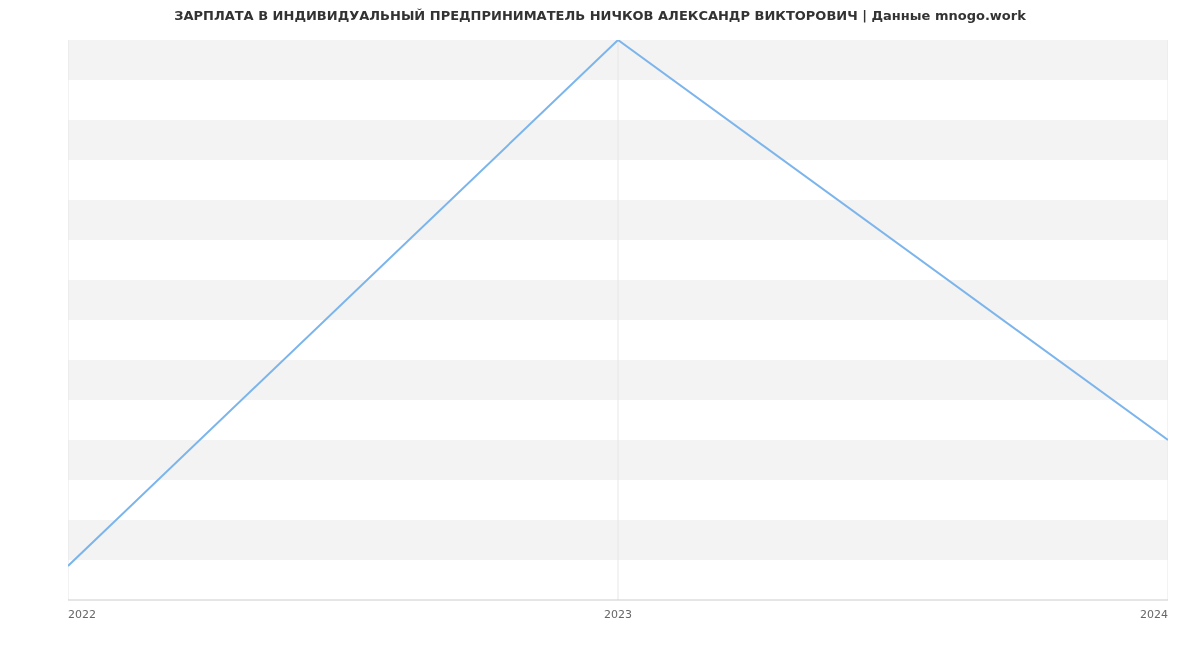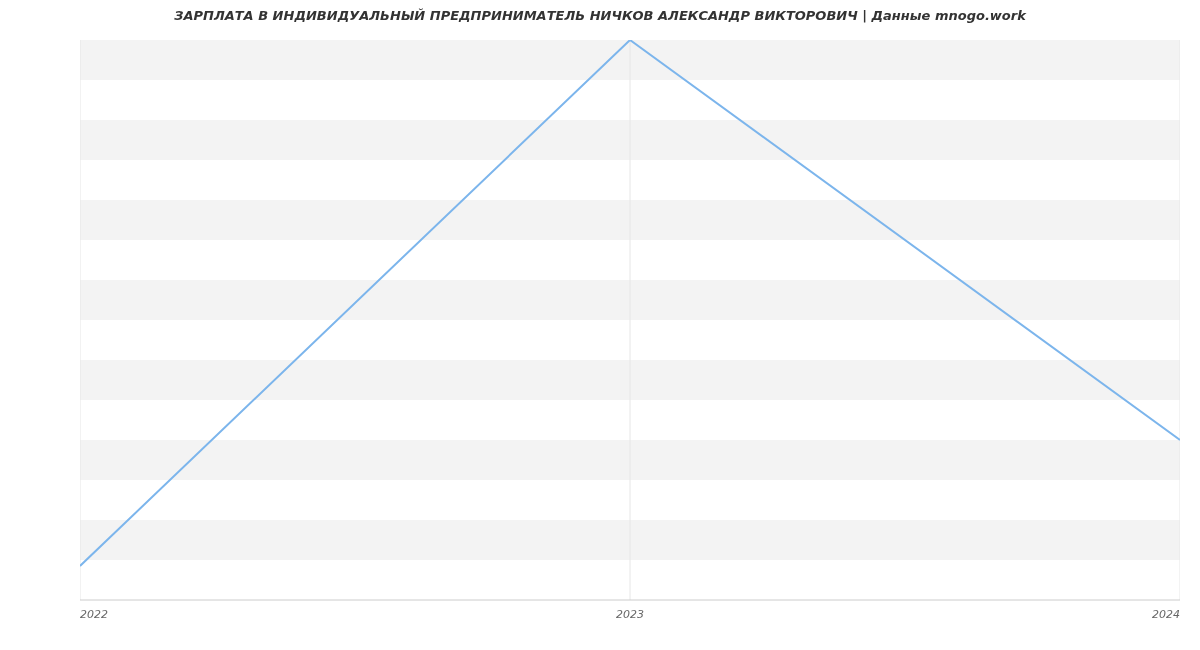--- a/index.html
+++ b/index.html
@@ -8,35 +8,34 @@
     width: 1200px;
     height: 650px;
     background: #ffffff;
     font-family: "DejaVu Sans", "Lucida Sans Unicode", Arial, sans-serif;
     color: #333;
   }
   .chart-container {
     position: relative;
     width: 1200px;
     height: 650px;
-    font-style: italic;
   }
   .chart-title {
     position: absolute;
     top: 8px;
     left: 0;
     width: 1200px;
     text-align: center;
     font-size: 13px;
     font-weight: bold;
     color: #333;
   }
   .plot-area {
     position: absolute;
-    left: 80px;
+    left: 68px;
     top: 40px;
     width: 1100px;
     height: 560px;
   }
   svg { display: block; }
   .grid-band { fill: #f3f3f3; }
   .grid-line { stroke: #e6e6e6; stroke-width: 1; }
   .axis-line { stroke: #cccccc; stroke-width: 1; }
   .series-line { stroke: #7cb5ec; stroke-width: 2; fill: none; }
   .tick-label {

